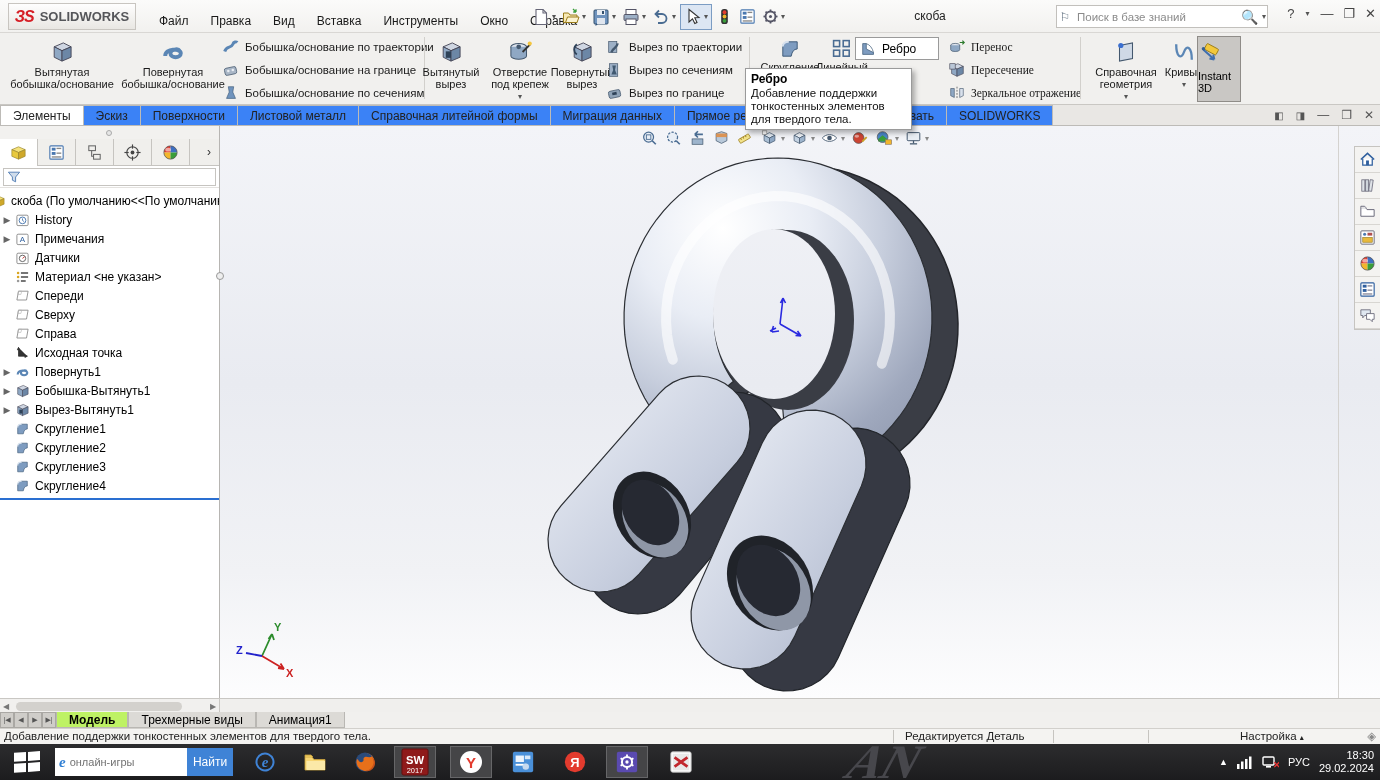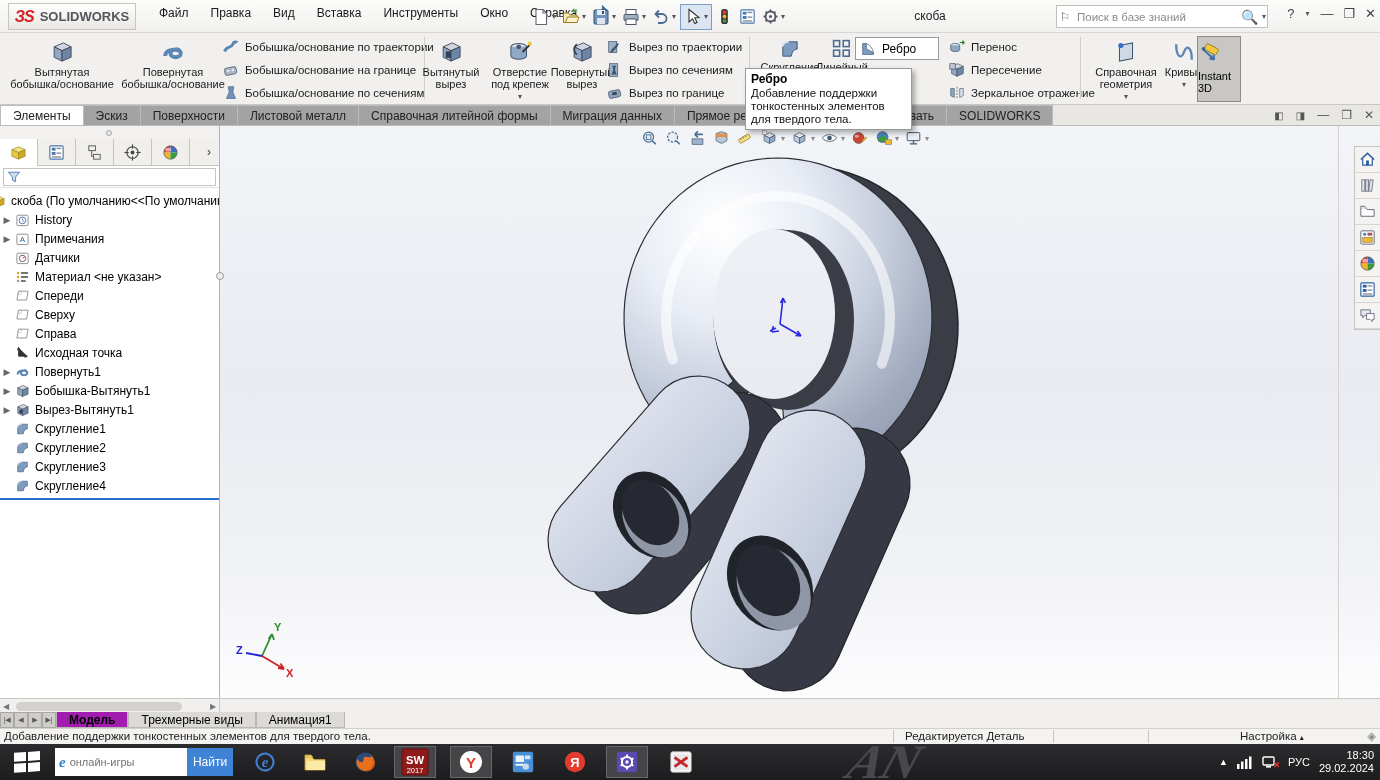--- a/index.html
+++ b/index.html
@@ -2,21 +2,21 @@
 <html><head>
 <meta charset="utf-8">
 <style>
 *{box-sizing:border-box;margin:0;padding:0}
 html,body{width:1380px;height:780px;overflow:hidden;font-family:"Liberation Sans",sans-serif;font-size:12px;background:#fff;position:relative}
 
 #titlebar{position:absolute;left:0;top:0;width:1380px;height:33px;background:linear-gradient(#fbfbfa,#f2f1ef);border-bottom:1px solid #d9d7d4}
 #logo{position:absolute;left:8px;top:3px;width:128px;height:27px;background:linear-gradient(#fefefe,#e9e7e3);border:1px solid #c8c5c0;display:flex;align-items:center;justify-content:center;gap:6px}
 #logo .mark{color:#d61f26;font-weight:bold;font-style:italic;font-size:16px;letter-spacing:-1px}
 #logo .word{color:#55565a;font-size:13px;font-weight:bold}
-#menubar{position:absolute;left:148px;top:0;height:26px;display:flex;align-items:center}
+#menubar{position:absolute;left:148px;top:8px;height:26px;display:flex;align-items:center}
 .menu-item{padding:0 11px;color:#1a1a1a;font-size:12px}
 #qt{position:absolute;left:530px;top:0;height:33px;display:flex;align-items:center;gap:2px}
 .qbtn{display:flex;align-items:center;height:26px;padding:0 1px}
 .caret{color:#555;font-size:8px;margin:0 1px}
 .sel-box{border:1px solid #7b9cc3;background:#dce6f3;padding:1px 2px}
 #doctitle{position:absolute;left:860px;top:9px;width:140px;text-align:center;color:#222}
 #kbsearch{position:absolute;right:112px;top:5px;width:212px;height:23px;border:1px solid #c2c0bc;background:#fff;display:flex;align-items:center;font-size:11.5px}
 #kbsearch .ph{color:#8b8b8b;flex:1;padding-left:4px}
 #winbtns{position:absolute;right:4px;top:6px;display:flex;align-items:center;gap:10px;color:#444;font-size:13px}
 
@@ -31,21 +31,21 @@
 .stackrow .sl{font-size:11.5px}
 .vsep{position:absolute;top:4px;width:1px;height:62px;background:#d2d0cc}
 #ribbtn{position:absolute;left:855px;top:4px;width:84px;height:23px;background:#fff;border:1px solid #9a9a9a;display:flex;align-items:center;gap:4px;padding-left:4px}
 #instant3d{position:absolute;left:1197px;top:3px;width:44px;height:66px;background:#c9c7c4;border:1px solid #8f8c88;text-align:left}
 
 #tooltip{position:absolute;left:745px;top:68px;width:167px;min-height:57px;background:#fff;border:1px solid #9a9a9a;box-shadow:3px 3px 5px rgba(0,0,0,.3);z-index:50;padding:3px 5px}
 #tooltip .tt{font-weight:bold;margin-bottom:1px;font-size:12px}
 #tooltip .td{font-size:11.5px;line-height:13px;color:#111}
 
 #tabbar{position:absolute;left:0;top:105px;width:1380px;height:21px;background:#e9e7e4;border-bottom:1px solid #bdbbb7}
-.dtab{float:left;height:20px;padding:3px 12px 0 12px;border:1px solid #bdbbb7;border-bottom:none;background:#a3a3a3;color:#222;margin-right:-1px;font-size:12px;white-space:nowrap}
+.dtab{float:left;height:20px;padding:3px 12px 0 12px;border:1px solid #bdbbb7;border-bottom:none;background:#3b82f6;color:#222;margin-right:-1px;font-size:12px;white-space:nowrap}
 .dtab.active{background:#fff}
 #tabwin{position:absolute;right:6px;top:3px;display:flex;gap:12px;color:#555;font-size:12px;align-items:center}
 
 #panel{position:absolute;left:0;top:126px;width:220px;height:572px;background:#fff;border-right:1px solid #b7b5b2}
 #psplit{height:13px;background:#f2f1ef;position:relative}
 #psplit .dot{position:absolute;left:106px;top:4px;width:6px;height:6px;border-radius:50%;border:1px solid #aaa;background:#e6e6e6}
 #ptabs{height:27px;display:flex;border-bottom:1px solid #c6c4c0;background:#f0efec}
 .ptab{width:38px;height:27px;border-right:1px solid #c6c4c0;display:flex;align-items:center;justify-content:center}
 .ptab.active{background:#fff}
 #ptabs .more{flex:1;display:flex;align-items:center;justify-content:flex-end;padding-right:8px;color:#333}
@@ -67,21 +67,21 @@
 .tpbtn{width:25px;height:26px;border-bottom:1px solid #d8d6d2;display:flex;align-items:center;justify-content:center}
 #tpline{position:absolute;right:41px;top:0;width:1px;height:572px;background:#d4d2cf}
 
 #strip{position:absolute;left:0;top:698px;width:1380px;height:14px;background:#f0efed;border-top:1px solid #c9c7c3}
 #hscroll{position:absolute;left:0;top:0;width:220px;height:14px;background:#f1f0ee;border-right:1px solid #c9c7c3;display:flex;align-items:center}
 #hscroll .arrow{width:12px;text-align:center;color:#777;font-size:8px}
 #hscroll .thumb{margin-left:4px;width:166px;height:9px;background:#d3d1cd;border-radius:5px}
 #bottabs2{position:absolute;left:0;top:712px;width:1380px;height:16px;background:#f1f0ee;display:flex}
 .navbtn{width:14px;height:16px;background:#cfcdc9;border:1px solid #aaa8a4;color:#555;font-size:7px;text-align:center;line-height:14px}
 .btab{padding:1px 12px 0 12px;border:1px solid #b9b7b3;border-top:none;background:#dcdad6;font-size:12px;height:16px}
-.btab.active{background:#a21caf;font-weight:bold}
+.btab.active{background:#bef264;font-weight:bold}
 
 #statusbar{position:absolute;left:0;top:728px;width:1380px;height:16px;background:#f4f3f1;border-top:1px solid #d2d0cc;font-size:11.5px;color:#222}
 #statusbar .msg{position:absolute;left:4px;top:1px}
 #statusbar .mode{position:absolute;left:905px;top:1px}
 #statusbar .custom{position:absolute;left:1240px;top:1px}
 .sdiv{position:absolute;top:1px;width:1px;height:13px;background:#c6c4c0}
 
 #taskbar{position:absolute;left:0;top:744px;width:1380px;height:36px;background:linear-gradient(#2c2c2e,#1c1c1e)}
 #startbtn{position:absolute;left:12px;top:5px;width:34px;height:26px}
 #tsearch{position:absolute;left:55px;top:4px;width:178px;height:28px;background:#fff;display:flex;align-items:center}
@@ -333,21 +333,21 @@
         <path d="M7 4 Q13 6 15 14" fill="none" stroke="#3d5a78" stroke-width=".8"></path>
       </svg>
       <span>Ребро</span>
     </div>
     <div class="stackrow" style="position: absolute; left: 893px; top: 52px; margin-top: 45px;">
       <span class="sicon"><svg width="18" height="18" viewBox="0 0 20 20">
           <path d="M4 16 L4 8 Q4 4 9 4 L16 4 L16 10 Q12 10 11 16 Z" fill="#7e9cc0" stroke="#3d5a78" stroke-width=".8"></path>
         </svg></span>
       <span class="sl">очка</span>
     </div>
-    <div class="stack" style="left: 948px;">
+    <div class="stack" style="left: 948px; font-family: Liberation Serif, serif;">
       <div class="stackrow">
         <span class="sicon"><svg width="18" height="18" viewBox="0 0 20 20">
             <ellipse cx="8" cy="8" rx="5" ry="2" fill="#dfe5ee" stroke="#44586e" stroke-width=".8"></ellipse>
             <path d="M3 8 L3 13 A5 2 0 0 0 13 13 L13 8" fill="#8fa8c4" stroke="#44586e" stroke-width=".8"></path>
             <path d="M13 5 L18 5 M16 3 L18 5 L16 7" stroke="#2c7a2c" stroke-width="1.3" fill="none"></path>
           </svg></span>
         <span class="sl">Перенос</span>
       </div>
       <div class="stackrow">
         <span class="sicon"><svg width="18" height="18" viewBox="0 0 20 20">

